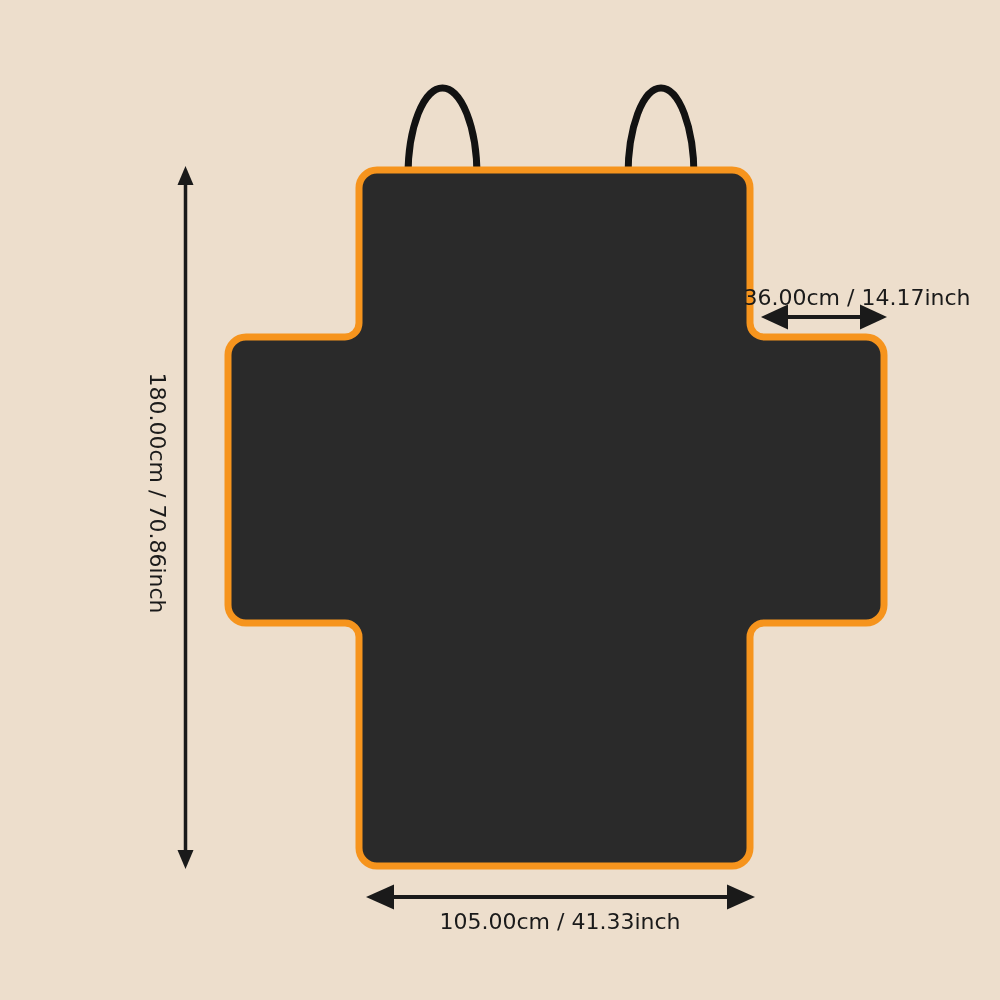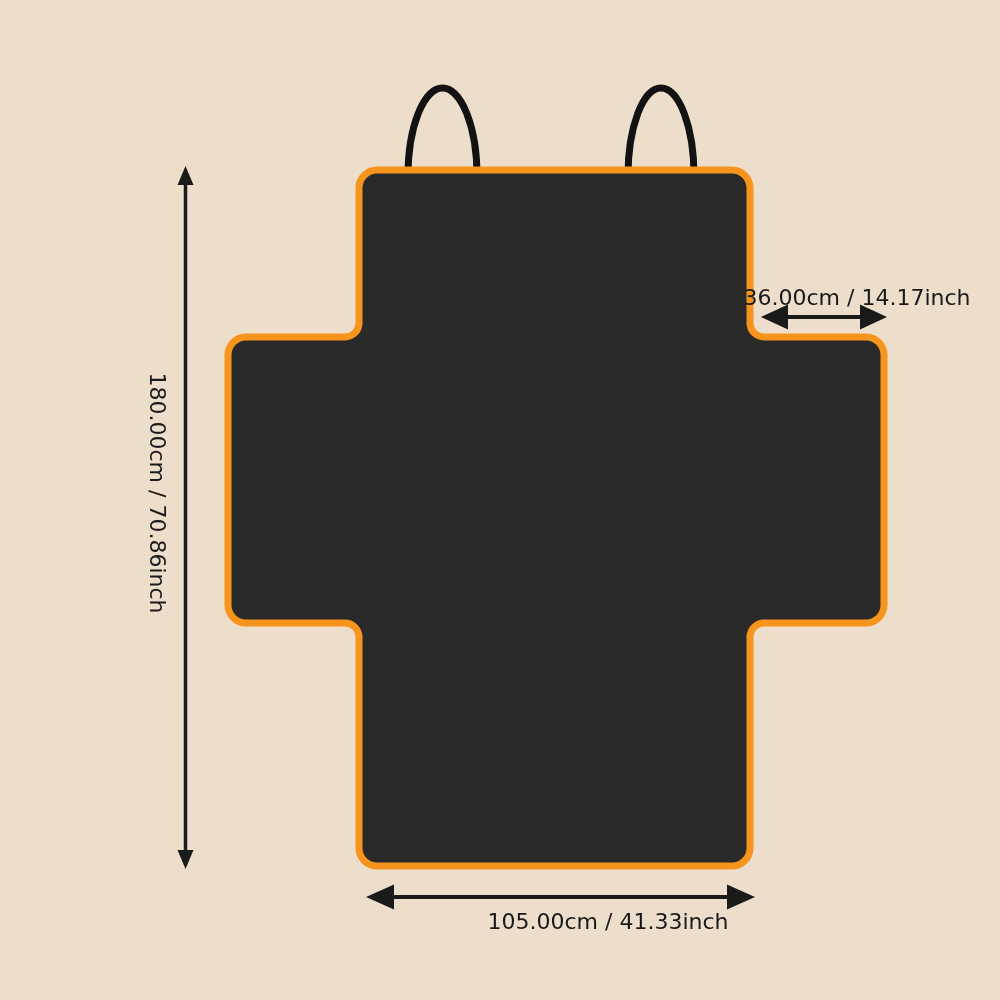--- a/index.html
+++ b/index.html
@@ -77,15 +77,15 @@
       <line x1="380" y1="897" x2="742" y2="897" stroke-width="4"></line>
       <polygon stroke="none" points="366,897 394,884.5 394,909.5"></polygon>
       <polygon stroke="none" points="755,897 727,884.5 727,909.5"></polygon>
     </g>
   </svg>
 
   <div class="dim-label vertical" style="left:157px; top:493px;">180.00cm / 70.86inch</div>
 
   <div class="dim-label" style="left:857px; top:281px;margin-top:16px;">36.00cm / 14.17inch</div>
 
-  <div class="dim-label" style="left:560px; top:921px;margin-left:48px;">105.00cm / 41.33inch</div>
+  <div class="dim-label" style="left:560px; top:921px;">105.00cm / 41.33inch</div>
 
 </div>
 
 </body></html>

